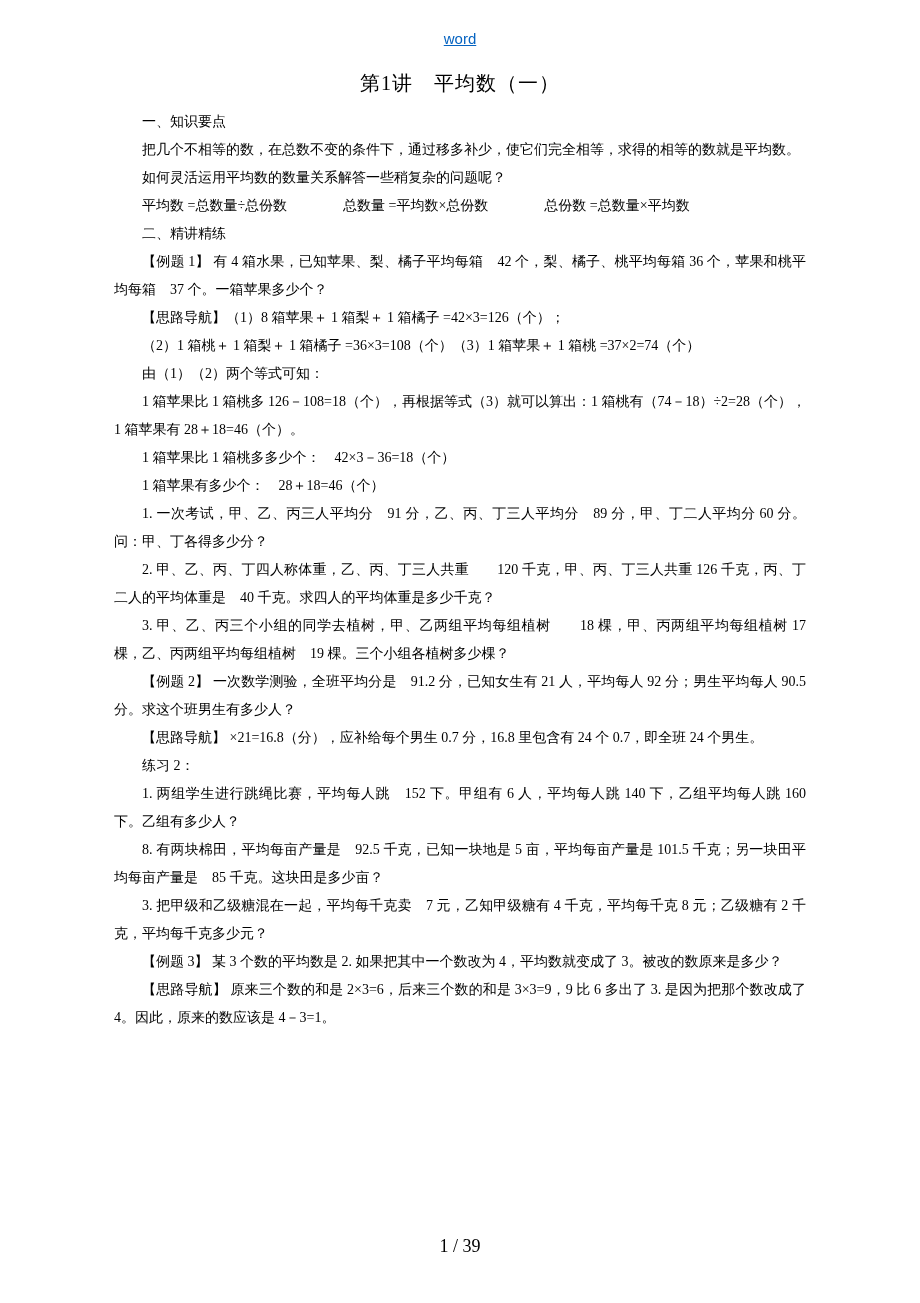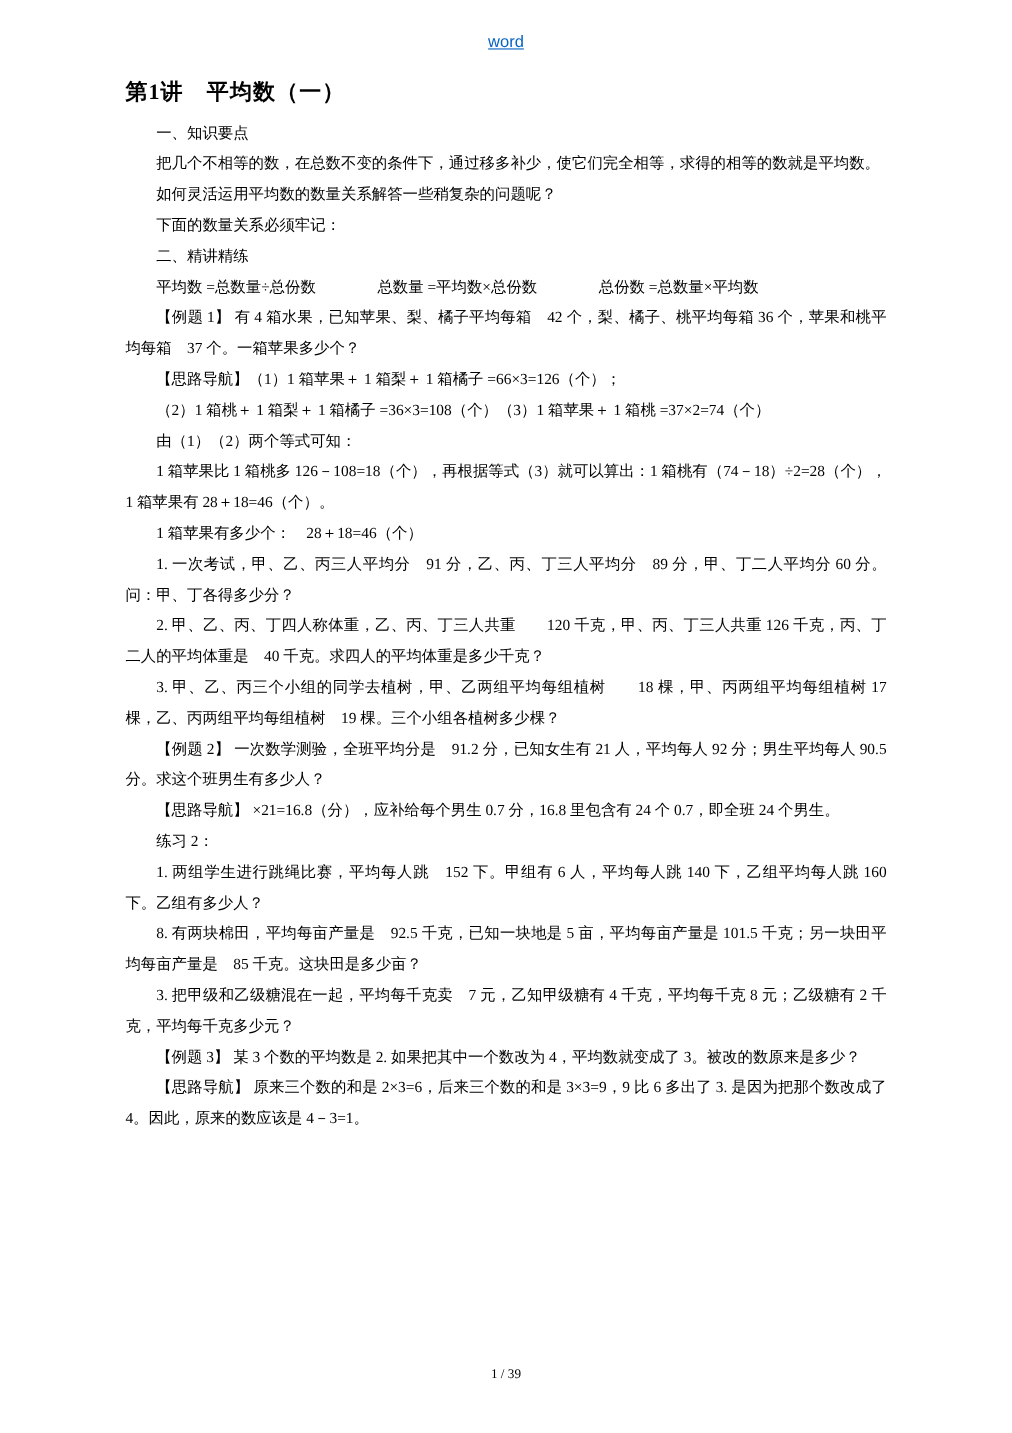--- a/index.html
+++ b/index.html
@@ -25,68 +25,68 @@
     margin-bottom: 16px;
   }
   .watermark {
     font-family: "Liberation Sans", sans-serif;
     font-size: 15px;
     color: #0563C1;
     text-decoration: underline;
     cursor: pointer;
   }
   .title {
-    text-align: left;
+    text-align: center;
     font-size: 20px;
-    font-weight: bold;
+    font-weight: normal;
     letter-spacing: 1px;
     margin-bottom: 11px;
   }
   .doc-body {
     font-size: 14px;
     line-height: 28px;
   }
   .para {
     margin: 0;
     text-indent: 2em;
     text-align: justify;
   }
   .footer {
     position: absolute;
     left: 0;
     bottom: 46px;
     width: 100%;
     text-align: center;
-    font-size: 12px;
+    font-size: 18px;
     color: #000000;
   }
 </style>
 </head>
 <body>
 
 <div class="page">
 
   <div class="watermark-row">
     <span class="watermark">word</span>
   </div>
 
   <div class="title">第1讲　平均数（一）</div>
 
   <div class="doc-body">
       <p class="para">一、知识要点</p>
       <p class="para">把几个不相等的数，在总数不变的条件下，通过移多补少，使它们完全相等，求得的相等的数就是平均数。</p>
       <p class="para">如何灵活运用平均数的数量关系解答一些稍复杂的问题呢？</p>
-      <p class="para">下面的数量关系必须牢记：</p>
+      <p class="para">平均数 =总数量÷总份数　　　　总数量 =平均数×总份数　　　　总份数 =总数量×平均数</p>
       <p class="para">二、精讲精练</p>
-      <p class="para">平均数 =总数量÷总份数　　　　总数量 =平均数×总份数　　　　总份数 =总数量×平均数</p>
       <p class="para">【例题 1】 有 4 箱水果，已知苹果、梨、橘子平均每箱　42 个，梨、橘子、桃平均每箱 36 个，苹果和桃平均每箱　37 个。一箱苹果多少个？</p>
-      <p class="para">【思路导航】（1）1 箱苹果＋ 1 箱梨＋ 1 箱橘子 =66×3=126（个）；</p>
+      <p class="para">【思路导航】（1）8 箱苹果＋ 1 箱梨＋ 1 箱橘子 =42×3=126（个）；</p>
       <p class="para">（2）1 箱桃＋ 1 箱梨＋ 1 箱橘子 =36×3=108（个）（3）1 箱苹果＋ 1 箱桃 =37×2=74（个）</p>
       <p class="para">由（1）（2）两个等式可知：</p>
       <p class="para">1 箱苹果比 1 箱桃多 126－108=18（个），再根据等式（3）就可以算出：1 箱桃有（74－18）÷2=28（个），1 箱苹果有 28＋18=46（个）。</p>
+      <p class="para">1 箱苹果比 1 箱桃多多少个：　42×3－36=18（个）</p>
       <p class="para">1 箱苹果有多少个：　28＋18=46（个）</p>
       <p class="para">1. 一次考试，甲、乙、丙三人平均分　91 分，乙、丙、丁三人平均分　89 分，甲、丁二人平均分 60 分。问：甲、丁各得多少分？</p>
       <p class="para">2. 甲、乙、丙、丁四人称体重，乙、丙、丁三人共重　　120 千克，甲、丙、丁三人共重 126 千克，丙、丁二人的平均体重是　40 千克。求四人的平均体重是多少千克？</p>
       <p class="para">3. 甲、乙、丙三个小组的同学去植树，甲、乙两组平均每组植树　　18 棵，甲、丙两组平均每组植树 17 棵，乙、丙两组平均每组植树　19 棵。三个小组各植树多少棵？</p>
       <p class="para">【例题 2】 一次数学测验，全班平均分是　91.2 分，已知女生有 21 人，平均每人 92 分；男生平均每人 90.5 分。求这个班男生有多少人？</p>
       <p class="para">【思路导航】 ×21=16.8（分），应补给每个男生 0.7 分，16.8 里包含有 24 个 0.7，即全班 24 个男生。</p>
       <p class="para">练习 2：</p>
       <p class="para">1. 两组学生进行跳绳比赛，平均每人跳　152 下。甲组有 6 人，平均每人跳 140 下，乙组平均每人跳 160 下。乙组有多少人？</p>
       <p class="para">8. 有两块棉田，平均每亩产量是　92.5 千克，已知一块地是 5 亩，平均每亩产量是 101.5 千克；另一块田平均每亩产量是　85 千克。这块田是多少亩？</p>
       <p class="para">3. 把甲级和乙级糖混在一起，平均每千克卖　7 元，乙知甲级糖有 4 千克，平均每千克 8 元；乙级糖有 2 千克，平均每千克多少元？</p>

